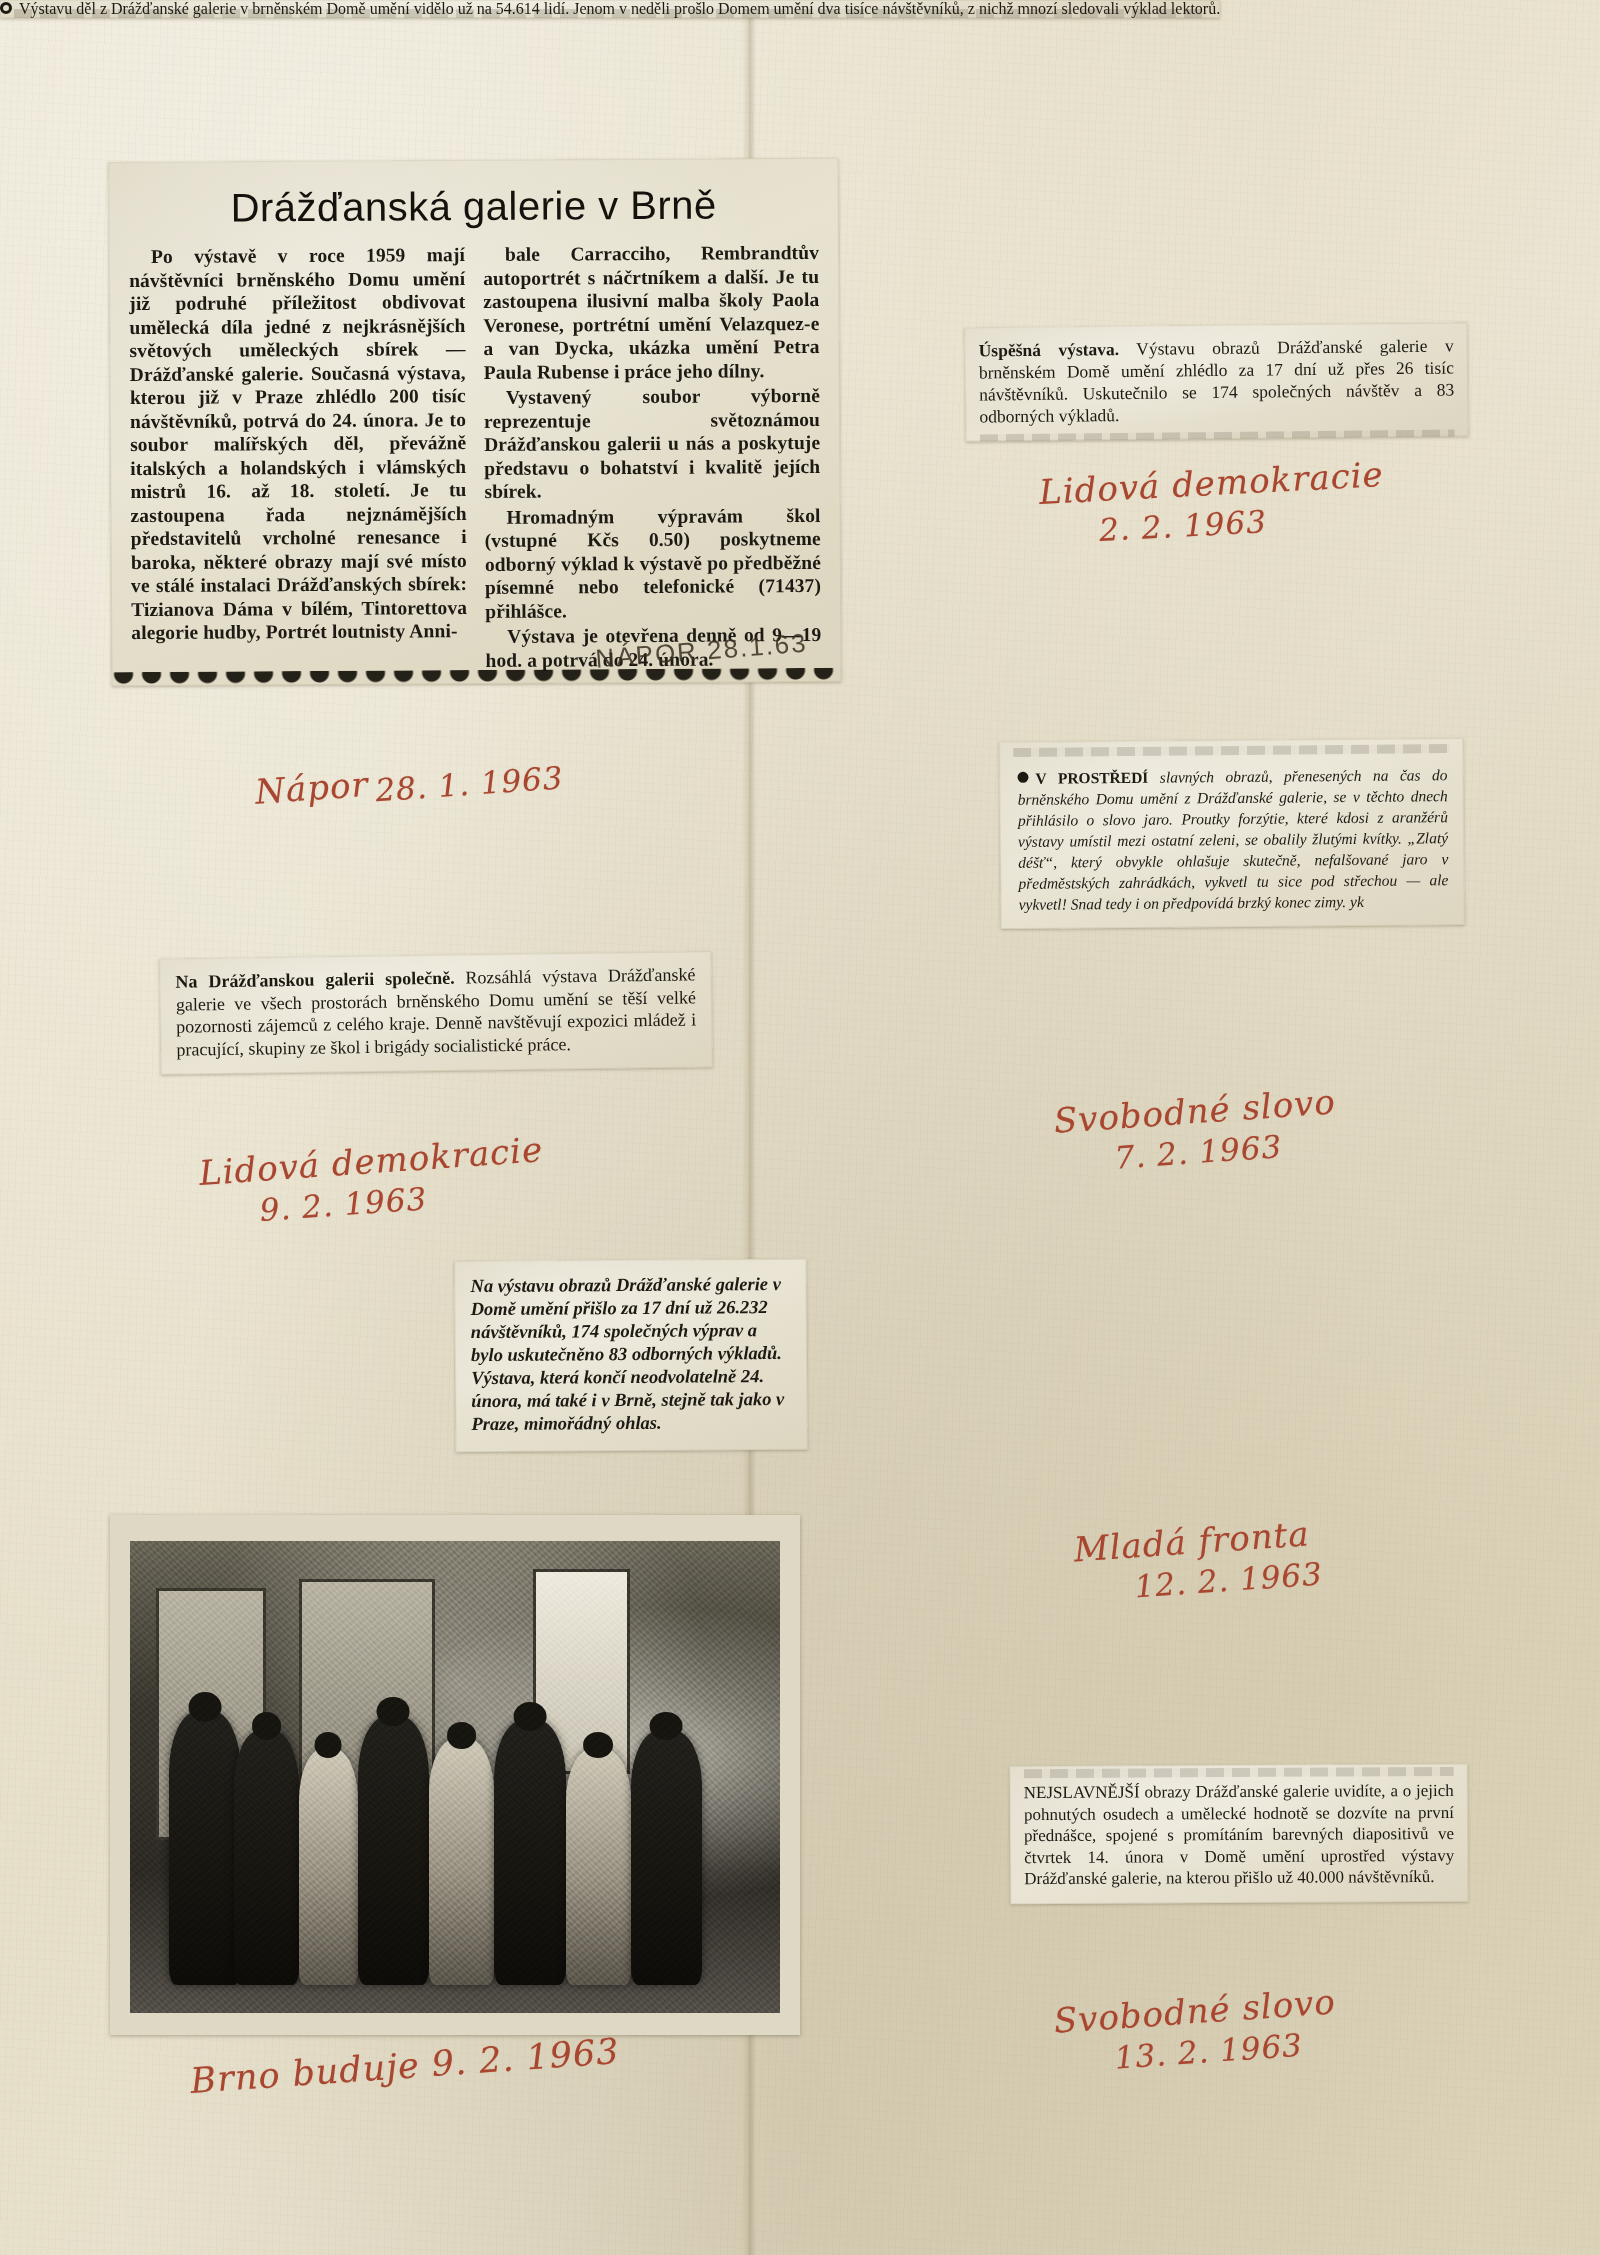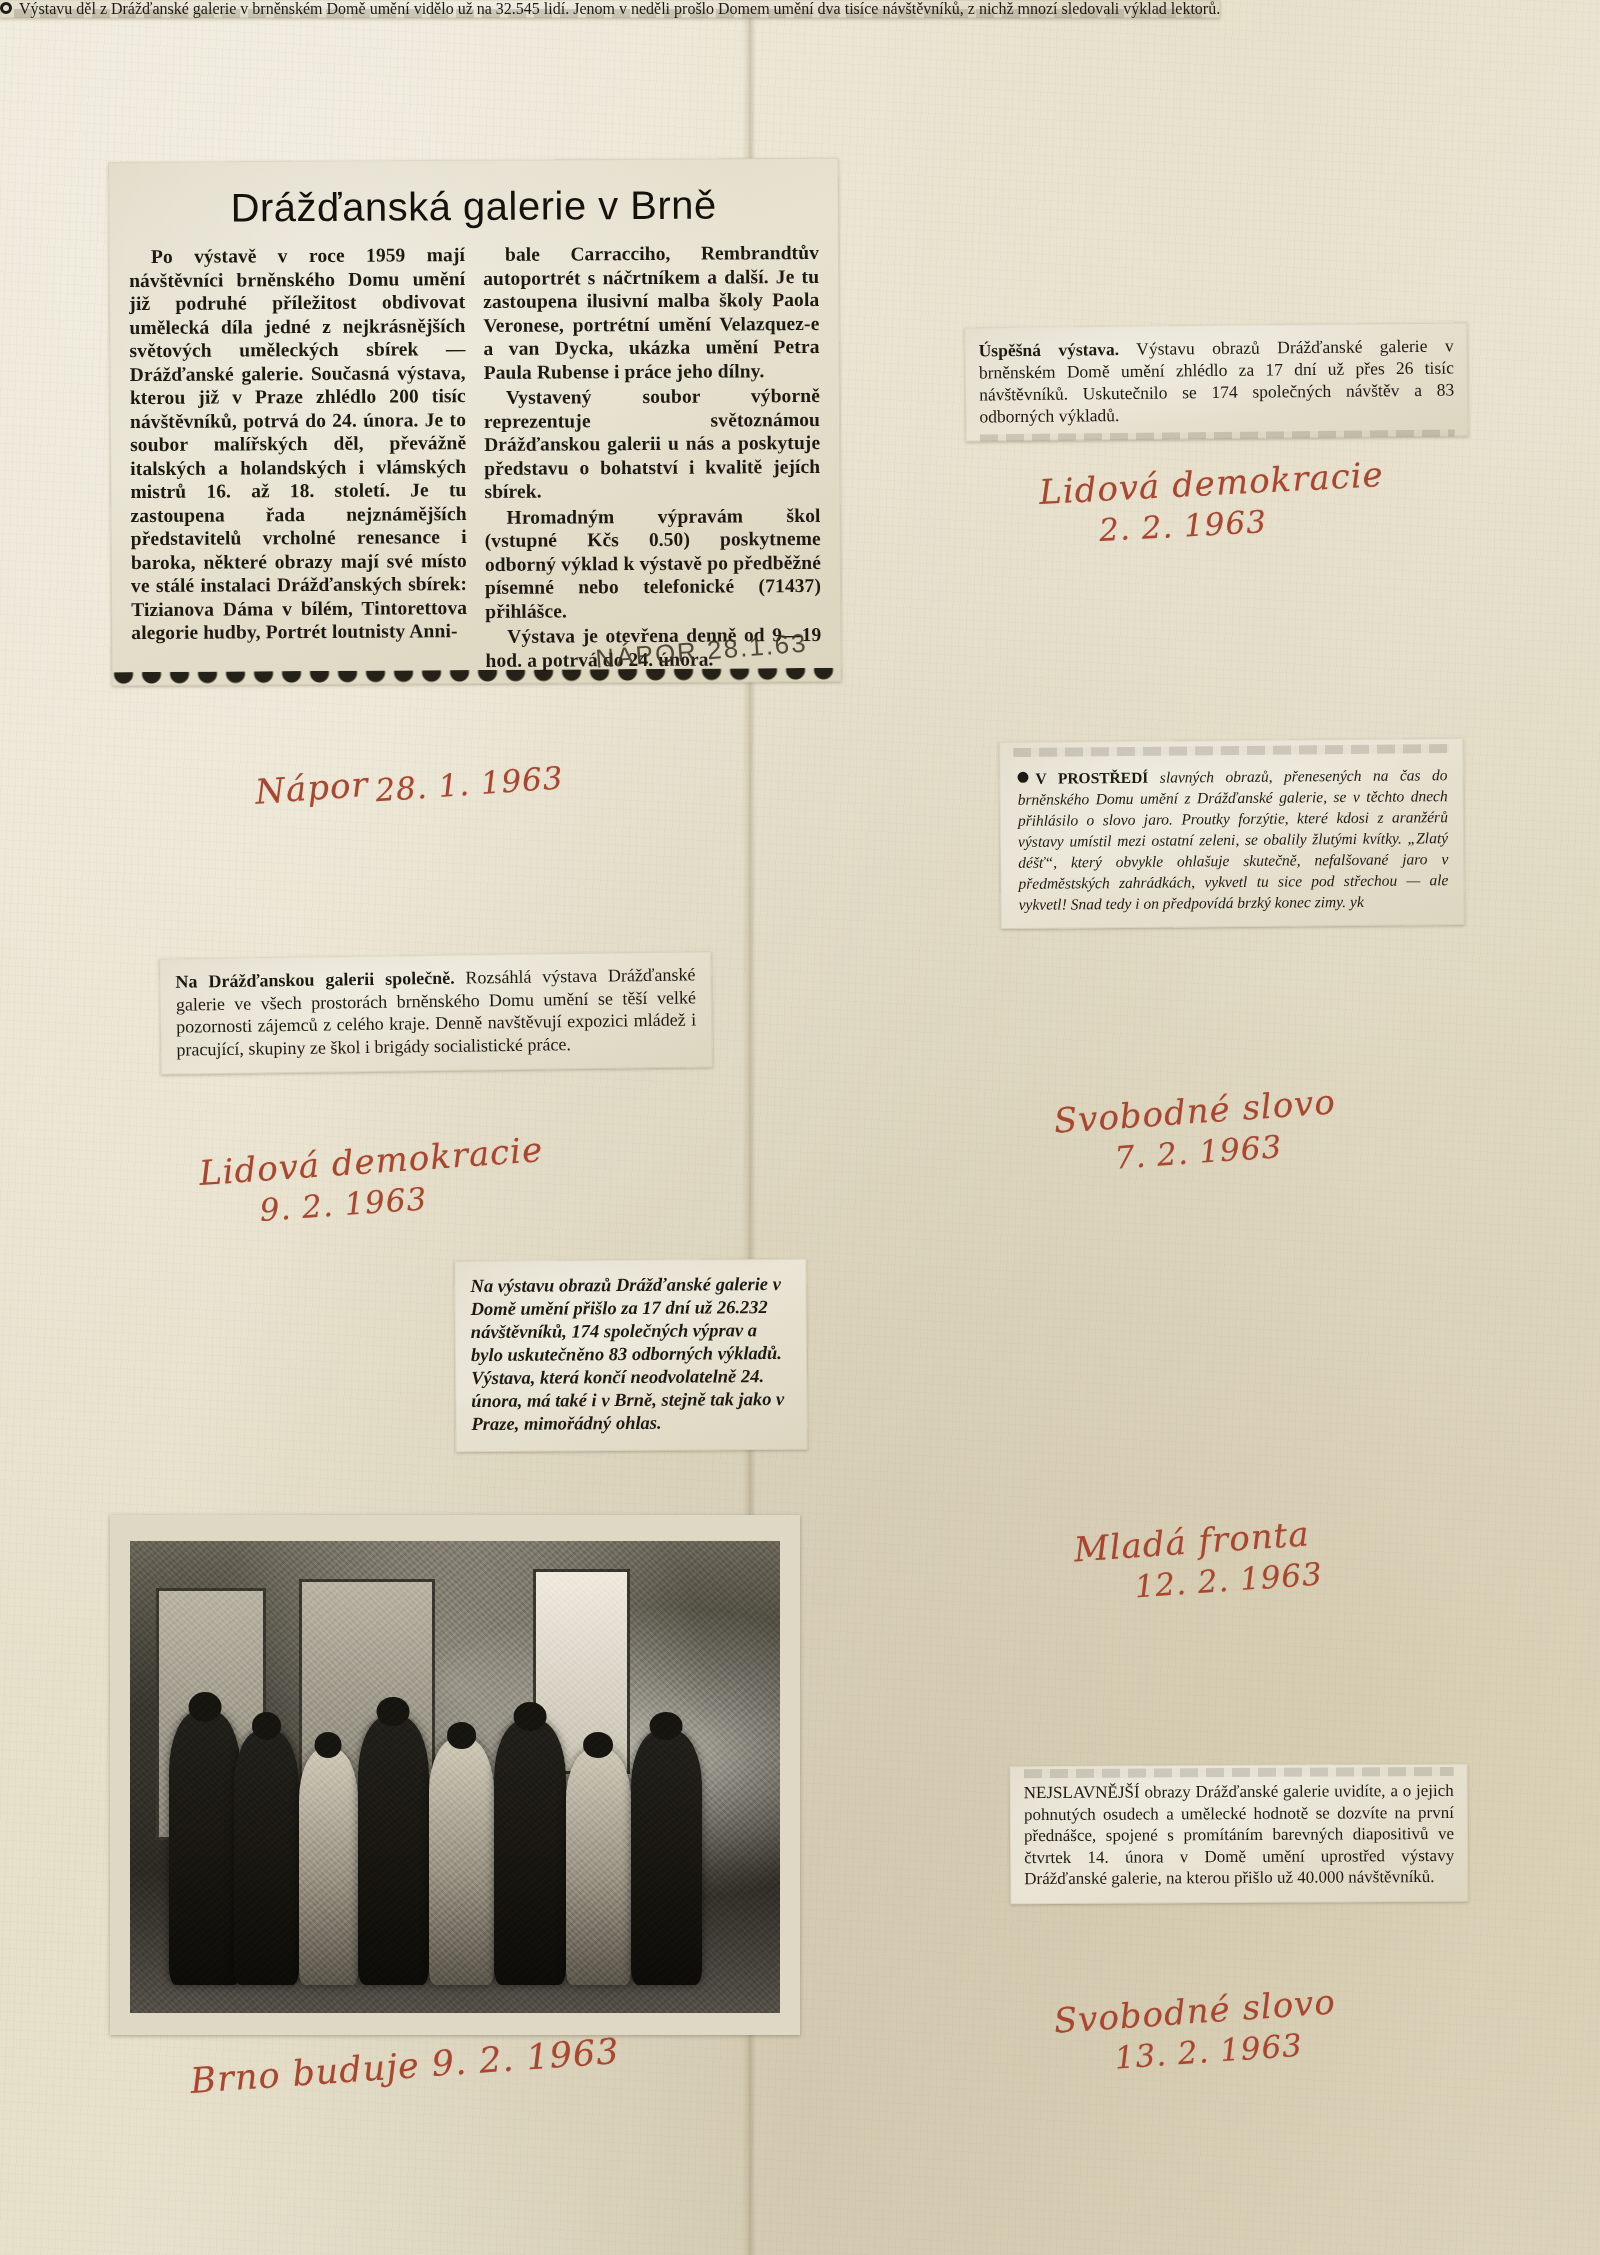--- a/index.html
+++ b/index.html
@@ -349,21 +349,21 @@
 <div class="hand" style="left:200px; top:1140px; transform:rotate(-4deg);">
   <span class="l1">Lidová demokracie</span>
   <span class="l2">9. 2. 1963</span>
 </div>
 
 <div class="clip blk" id="clip-italic">
   <p>Na výstavu obrazů Drážďanské galerie v Domě umění přišlo za 17 dní už 26.232 návštěvníků, 174 společných výprav a bylo uskutečněno 83 odborných výkladů. Výstava, která končí neodvolatelně 24. února, má také i v Brně, stejně tak jako v Praze, mimořádný ohlas.</p>
 </div>
 
 <div class="clip blk news-body" id="clip-vystavu-del">
-  <p><span class="bullet-ring"></span><span>Výstavu děl z Drážďanské galerie v brněnském Domě umění vidělo už na 32.545 lidí. Jenom v neděli prošlo Domem umění dva tisíce návštěvníků, z nichž mnozí sledovali výklad lektorů.</span></p>
+  <p><span class="bullet-ring"></span><span>Výstavu děl z Drážďanské galerie v brněnském Domě umění vidělo už na 54.614 lidí. Jenom v neděli prošlo Domem umění dva tisíce návštěvníků, z nichž mnozí sledovali výklad lektorů.</span></p>
   <div class="ghost-line" style="bottom:0px;"></div>
 </div>
 
 <div class="hand" style="left:1075px; top:1520px; transform:rotate(-4deg);">
   <span class="l1">Mladá fronta</span>
   <span class="l2">12. 2. 1963</span>
 </div>
 
 <div class="clip blk news-body" id="clip-nejslavnejsi">
   <div class="ghost-line" style="top:3px;"></div>

